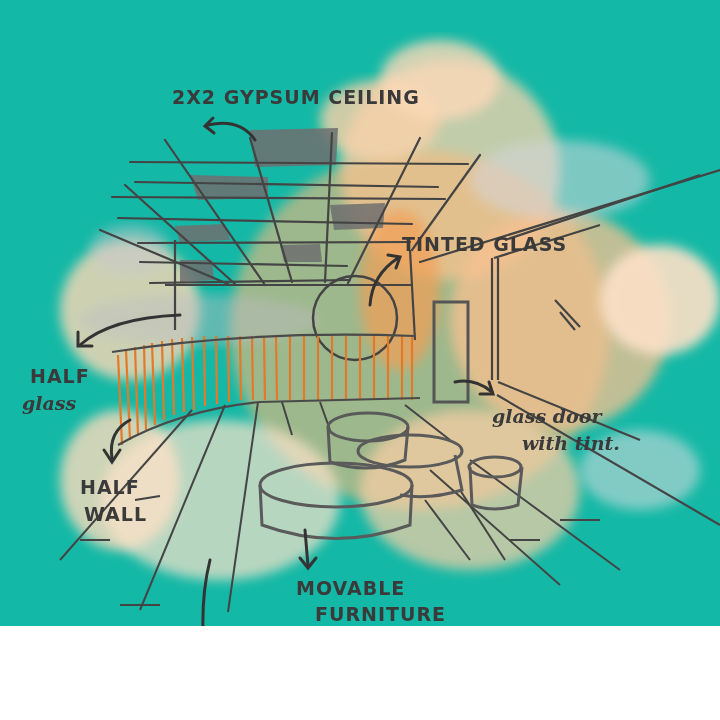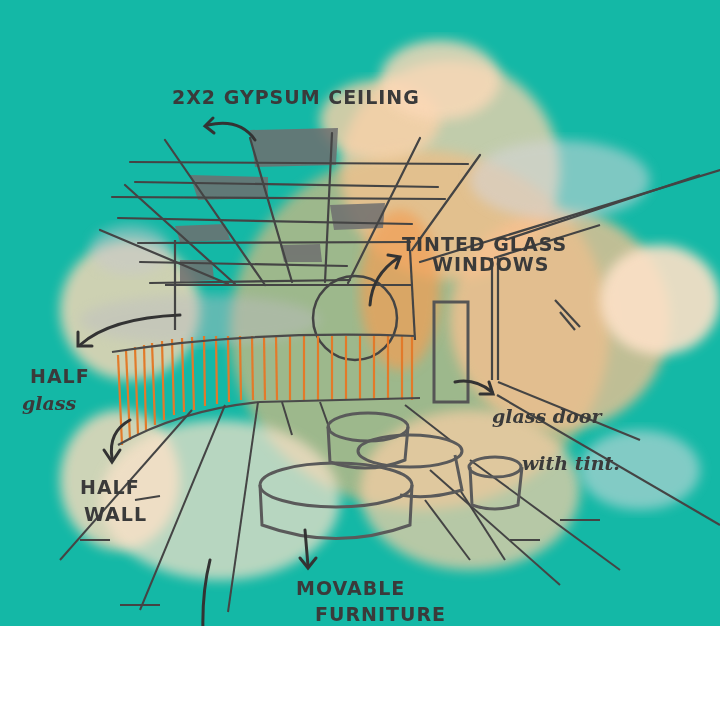--- a/index.html
+++ b/index.html
@@ -160,22 +160,21 @@
       <path d="M480,394 L493,394 L489,382"></path>
       <path d="M305,530 L308,566"></path>
       <path d="M300,558 L308,568 L316,558"></path>
       <path d="M210,560 Q200,600 204,650"></path>
       <path d="M196,640 L204,652 L212,640"></path>
     </g>
   </svg>
 
   <div class="lbl caps" style="left:172px; top:86px;">2x2 gypsum ceiling</div>
   <div class="lbl caps" style="left:402px; top:233px;">Tinted glass</div>
-  <div class="lbl caps" style="left:432px; top:253px;">windows</div>
   <div class="lbl caps" style="left:30px; top:365px;">Half</div>
   <div class="lbl script" style="left:22px; top:392px;">glass</div>
   <div class="lbl caps" style="left:80px; top:476px;">Half</div>
   <div class="lbl caps" style="left:84px; top:503px;">wall</div>
   <div class="lbl script" style="left:492px; top:405px;">glass door</div>
-  <div class="lbl script" style="left:522px; top:452px;">with tint.</div>
+  <div class="lbl script" style="left:522px; top:432px;">with tint.</div>
   <div class="lbl caps" style="left:296px; top:577px;">Movable</div>
   <div class="lbl caps" style="left:315px; top:603px;">furniture</div>
 </div>
 
 </body></html>

